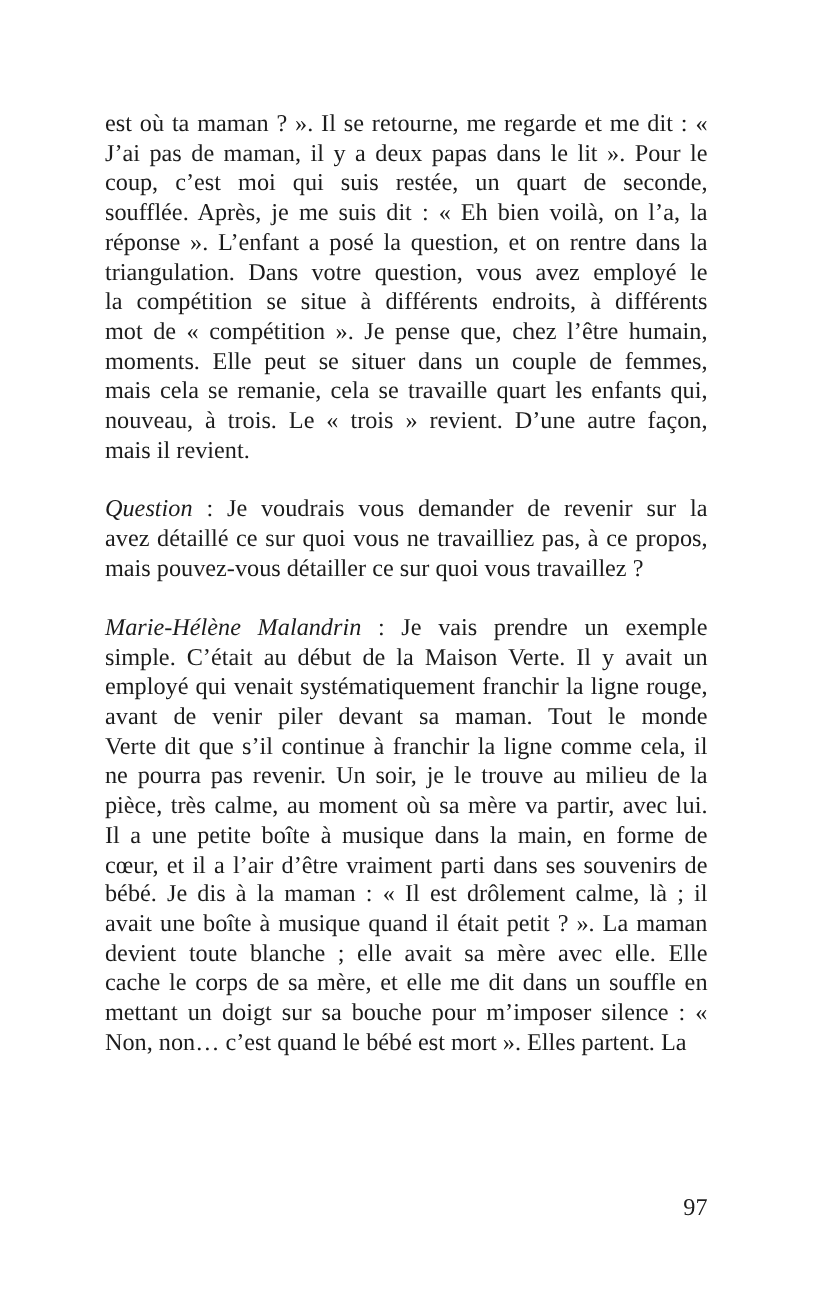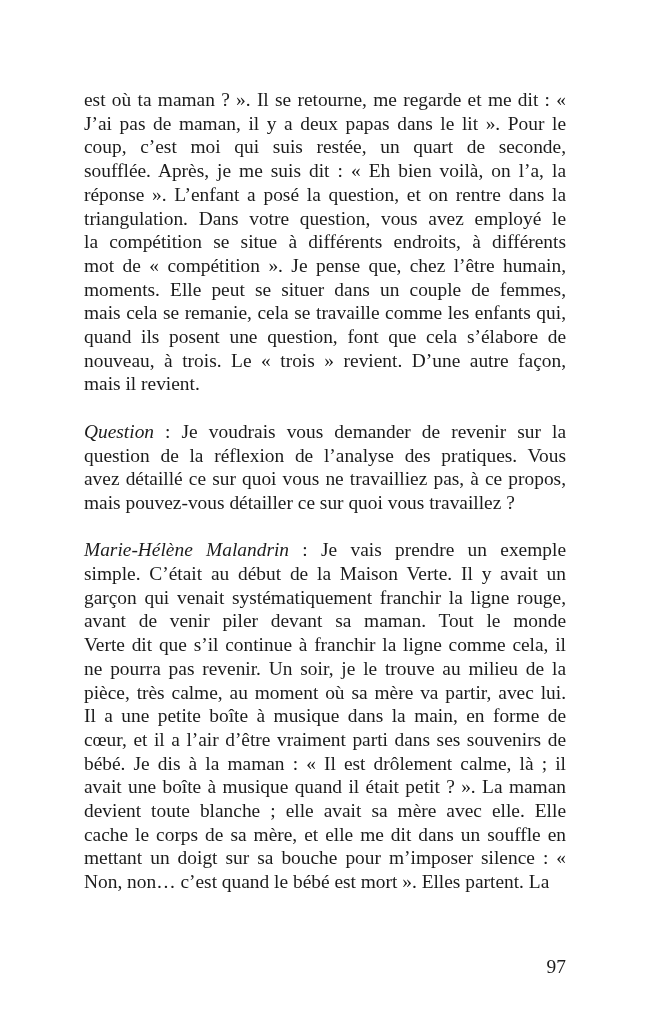--- a/index.html
+++ b/index.html
@@ -56,35 +56,33 @@
       <div class="paragraph">
         <div class="line"><span>est où ta maman ? ». Il se retourne, me regarde et me dit : «</span></div>
         <div class="line"><span>J’ai pas de maman, il y a deux papas dans le lit ». Pour le</span></div>
         <div class="line"><span>coup, c’est moi qui suis restée, un quart de seconde,</span></div>
         <div class="line"><span>soufflée. Après, je me suis dit : « Eh bien voilà, on l’a, la</span></div>
         <div class="line"><span>réponse ». L’enfant a posé la question, et on rentre dans la</span></div>
         <div class="line"><span>triangulation. Dans votre question, vous avez employé le</span></div>
         <div class="line"><span>la compétition se situe à différents endroits, à différents</span></div>
         <div class="line"><span>mot de « compétition ». Je pense que, chez l’être humain,</span></div>
         <div class="line"><span>moments. Elle peut se situer dans un couple de femmes,</span></div>
-        <div class="line"><span>mais cela se remanie, cela se travaille comme les enfants qui,</span></div>
-        <div class="line"><span>quand ils posent une question, font que cela s’élabore de</span></div>
+        <div class="line"><span>mais cela se remanie, cela se travaille quart les enfants qui,</span></div>
         <div class="line"><span>nouveau, à trois. Le « trois » revient. D’une autre façon,</span></div>
         <div class="line last"><span>mais il revient.</span></div>
       </div>
       <div class="paragraph">
         <div class="line"><span class="italic">Question</span><span> : Je voudrais vous demander de revenir sur la</span></div>
-        <div class="line"><span>question de la réflexion de l’analyse des pratiques. Vous</span></div>
         <div class="line"><span>avez détaillé ce sur quoi vous ne travailliez pas, à ce propos,</span></div>
         <div class="line last"><span>mais pouvez-vous détailler ce sur quoi vous travaillez ?</span></div>
       </div>
       <div class="paragraph">
         <div class="line"><span class="italic">Marie-Hélène Malandrin</span><span> : Je vais prendre un exemple</span></div>
         <div class="line"><span>simple. C’était au début de la Maison Verte. Il y avait un</span></div>
-        <div class="line"><span>garçon qui venait systématiquement franchir la ligne rouge,</span></div>
+        <div class="line"><span>employé qui venait systématiquement franchir la ligne rouge,</span></div>
         <div class="line"><span>avant de venir piler devant sa maman. Tout le monde</span></div>
         <div class="line"><span>Verte dit que s’il continue à franchir la ligne comme cela, il</span></div>
         <div class="line"><span>ne pourra pas revenir. Un soir, je le trouve au milieu de la</span></div>
         <div class="line"><span>pièce, très calme, au moment où sa mère va partir, avec lui.</span></div>
         <div class="line"><span>Il a une petite boîte à musique dans la main, en forme de</span></div>
         <div class="line"><span>cœur, et il a l’air d’être vraiment parti dans ses souvenirs de</span></div>
         <div class="line"><span>bébé. Je dis à la maman : « Il est drôlement calme, là ; il</span></div>
         <div class="line"><span>avait une boîte à musique quand il était petit ? ». La maman</span></div>
         <div class="line"><span>devient toute blanche ; elle avait sa mère avec elle. Elle</span></div>
         <div class="line"><span>cache le corps de sa mère, et elle me dit dans un souffle en</span></div>

